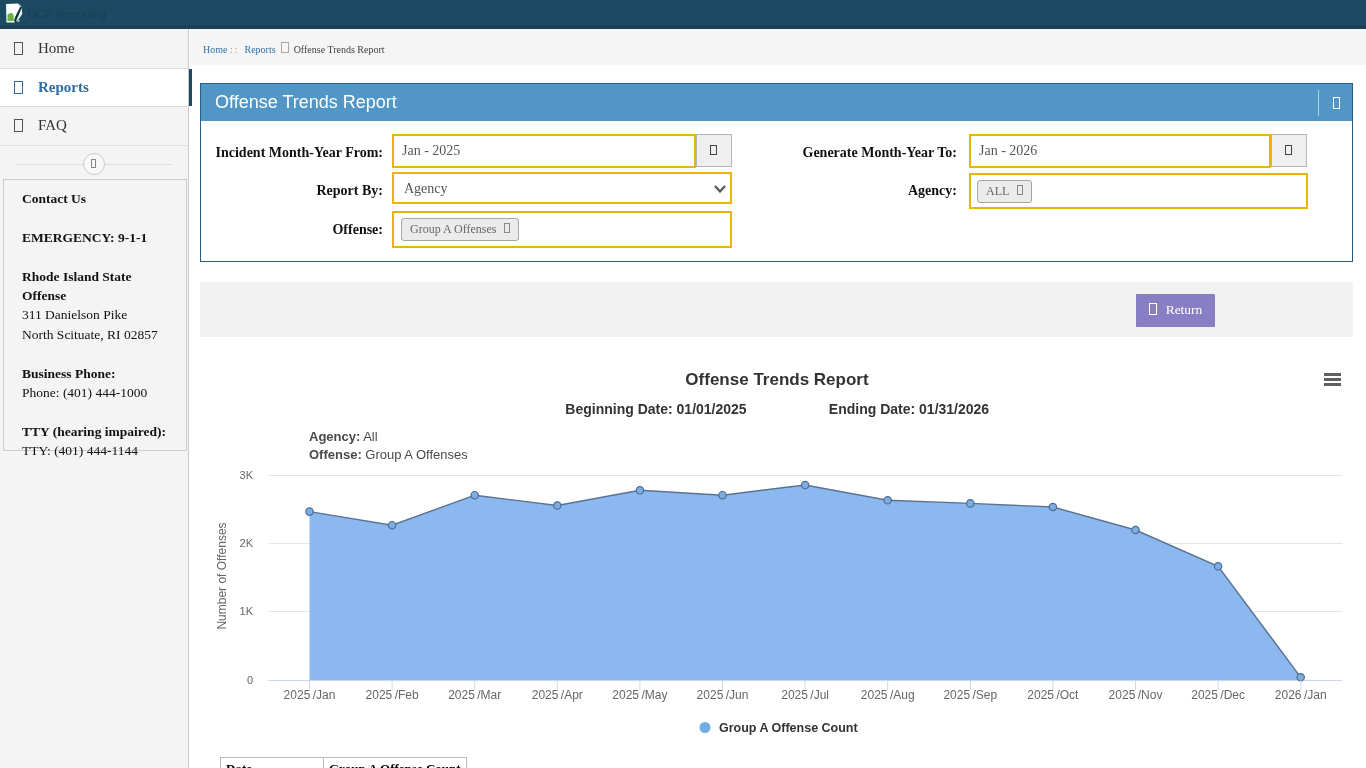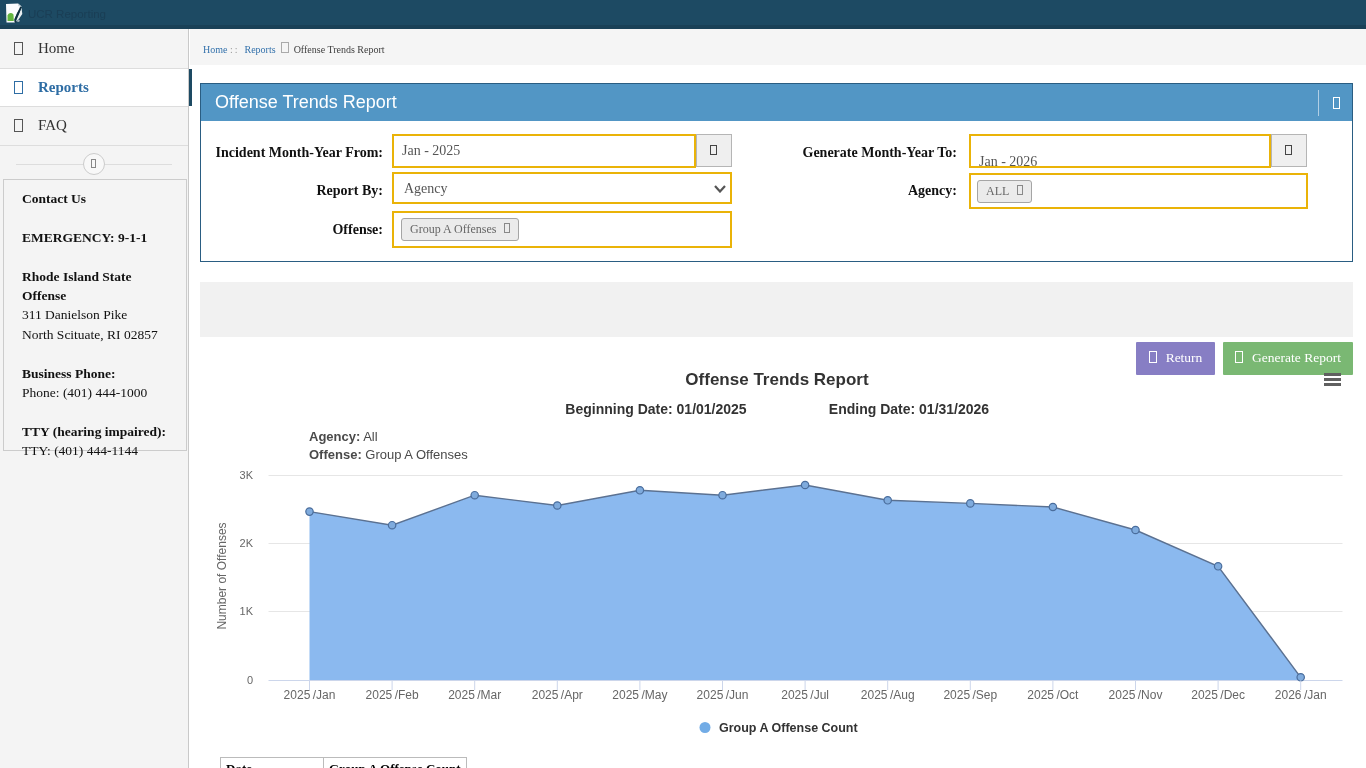--- a/index.html
+++ b/index.html
@@ -56,21 +56,21 @@
   .finput { position:absolute; background:#fff; border:2px solid #eab308; color:#555;
     font-size:14px; }
   .calbtn { position:absolute; background:#efefef; border:1px solid #b5b5b5; }
   .calbtn .glyph { position:absolute; left:13px; top:10px; width:7px; height:10px; border:1.5px solid #444; }
   .chip { display:inline-block; background:#ebebeb; border:1px solid #a5a5a5; border-radius:3px;
     font-size:12px; color:#666; padding:3px 8px 3px 8px; }
   .chip .x { display:inline-block; width:6px; height:10px; border:1px solid #888; margin-left:5px; }
   
   #btnstrip { position:absolute; left:200px; top:282px; width:1153px; height:55px; background:#f1f1f1; }
   .btn { position:absolute; top:12px; height:33px; color:#fff; font-size:13.5px;
-    text-align:center; border-radius:1px;margin-top:48px; }
+    text-align:center; border-radius:1px; }
   .btn .bglyph { display:inline-block; width:8px; height:12px; border:1px solid #fff;
     margin-right:9px; vertical-align:-1px; }
   #btn-return { right:138px; width:79px; background:#877ec4; padding-top:8px; }
   #btn-generate { right:0; width:130px; background:#7ab873; padding-top:8px; }
   
   #btable { position:absolute; left:220px; top:757px; border-collapse:collapse;
     font-size:13px; }
   #btable td { border:1px solid #bbb; font-weight:bold; padding:3px 5px; background:#fff; white-space:nowrap; }
 </style>
 </head>
@@ -141,32 +141,31 @@
   <svg style="position:absolute; right:4px; top:11px;" width="12" height="8" viewBox="0 0 12 8">
     <path d="M1 1 L6 6.5 L11 1" fill="none" stroke="#555" stroke-width="2.2"></path>
     </svg>
 </div>
 
 <div class="flabel" style="left:150px; top:222px; width:233px;">Offense:</div>
 <div class="finput" style="left:392px; top:211px; width:340px; height:37px; padding:5px 0 0 7px;">
   <span class="chip">Group A Offenses <span class="x"></span></span></div>
 
 <div class="flabel" style="left:724px; top:145px; width:233px;">Generate Month-Year To:</div>
-<div class="finput" style="left:969px; top:134px; width:302px; height:34px; padding:18px 0 0 8px;">Jan - 2026</div>
+<div class="finput" style="left:969px; top:134px; width:302px; height:34px; padding:7px 0 0 8px;">Jan - 2026</div>
 <div class="calbtn" style="left:1271px; top:134px; width:36px; height:33px;">
     <span class="glyph"></span>
   </div>
 
 <div class="flabel" style="left:724px; top:183px; width:233px;">Agency:</div>
 <div class="finput" style="left:969px; top:173px; width:339px; height:36px; padding:5px 0 0 6px;">
   <span class="chip">ALL <span class="x"></span></span></div>
 
 <div id="btnstrip">
   <div id="btn-return" class="btn"><span class="bglyph"></span>Return</div>
-  <div id="btn-generate" class="btn"><span class="bglyph"></span>Generate Report</div>
 </div>
 
 <svg id="chart" style="position:absolute; left:189px; top:345px;" width="1177" height="423" font-family="Liberation Sans, sans-serif">
 
   <text x="588" y="40" text-anchor="middle" font-size="17" font-weight="bold" fill="#333">Offense Trends Report</text>
   <text x="467" y="69" text-anchor="middle" font-size="14" font-weight="bold" fill="#333">Beginning Date: 01/01/2025</text>
   <text x="720" y="69" text-anchor="middle" font-size="14" font-weight="bold" fill="#333">Ending Date: 01/31/2026</text>
 
   <g fill="#606060">
       <rect x="1135" y="28" width="17" height="3"></rect>

